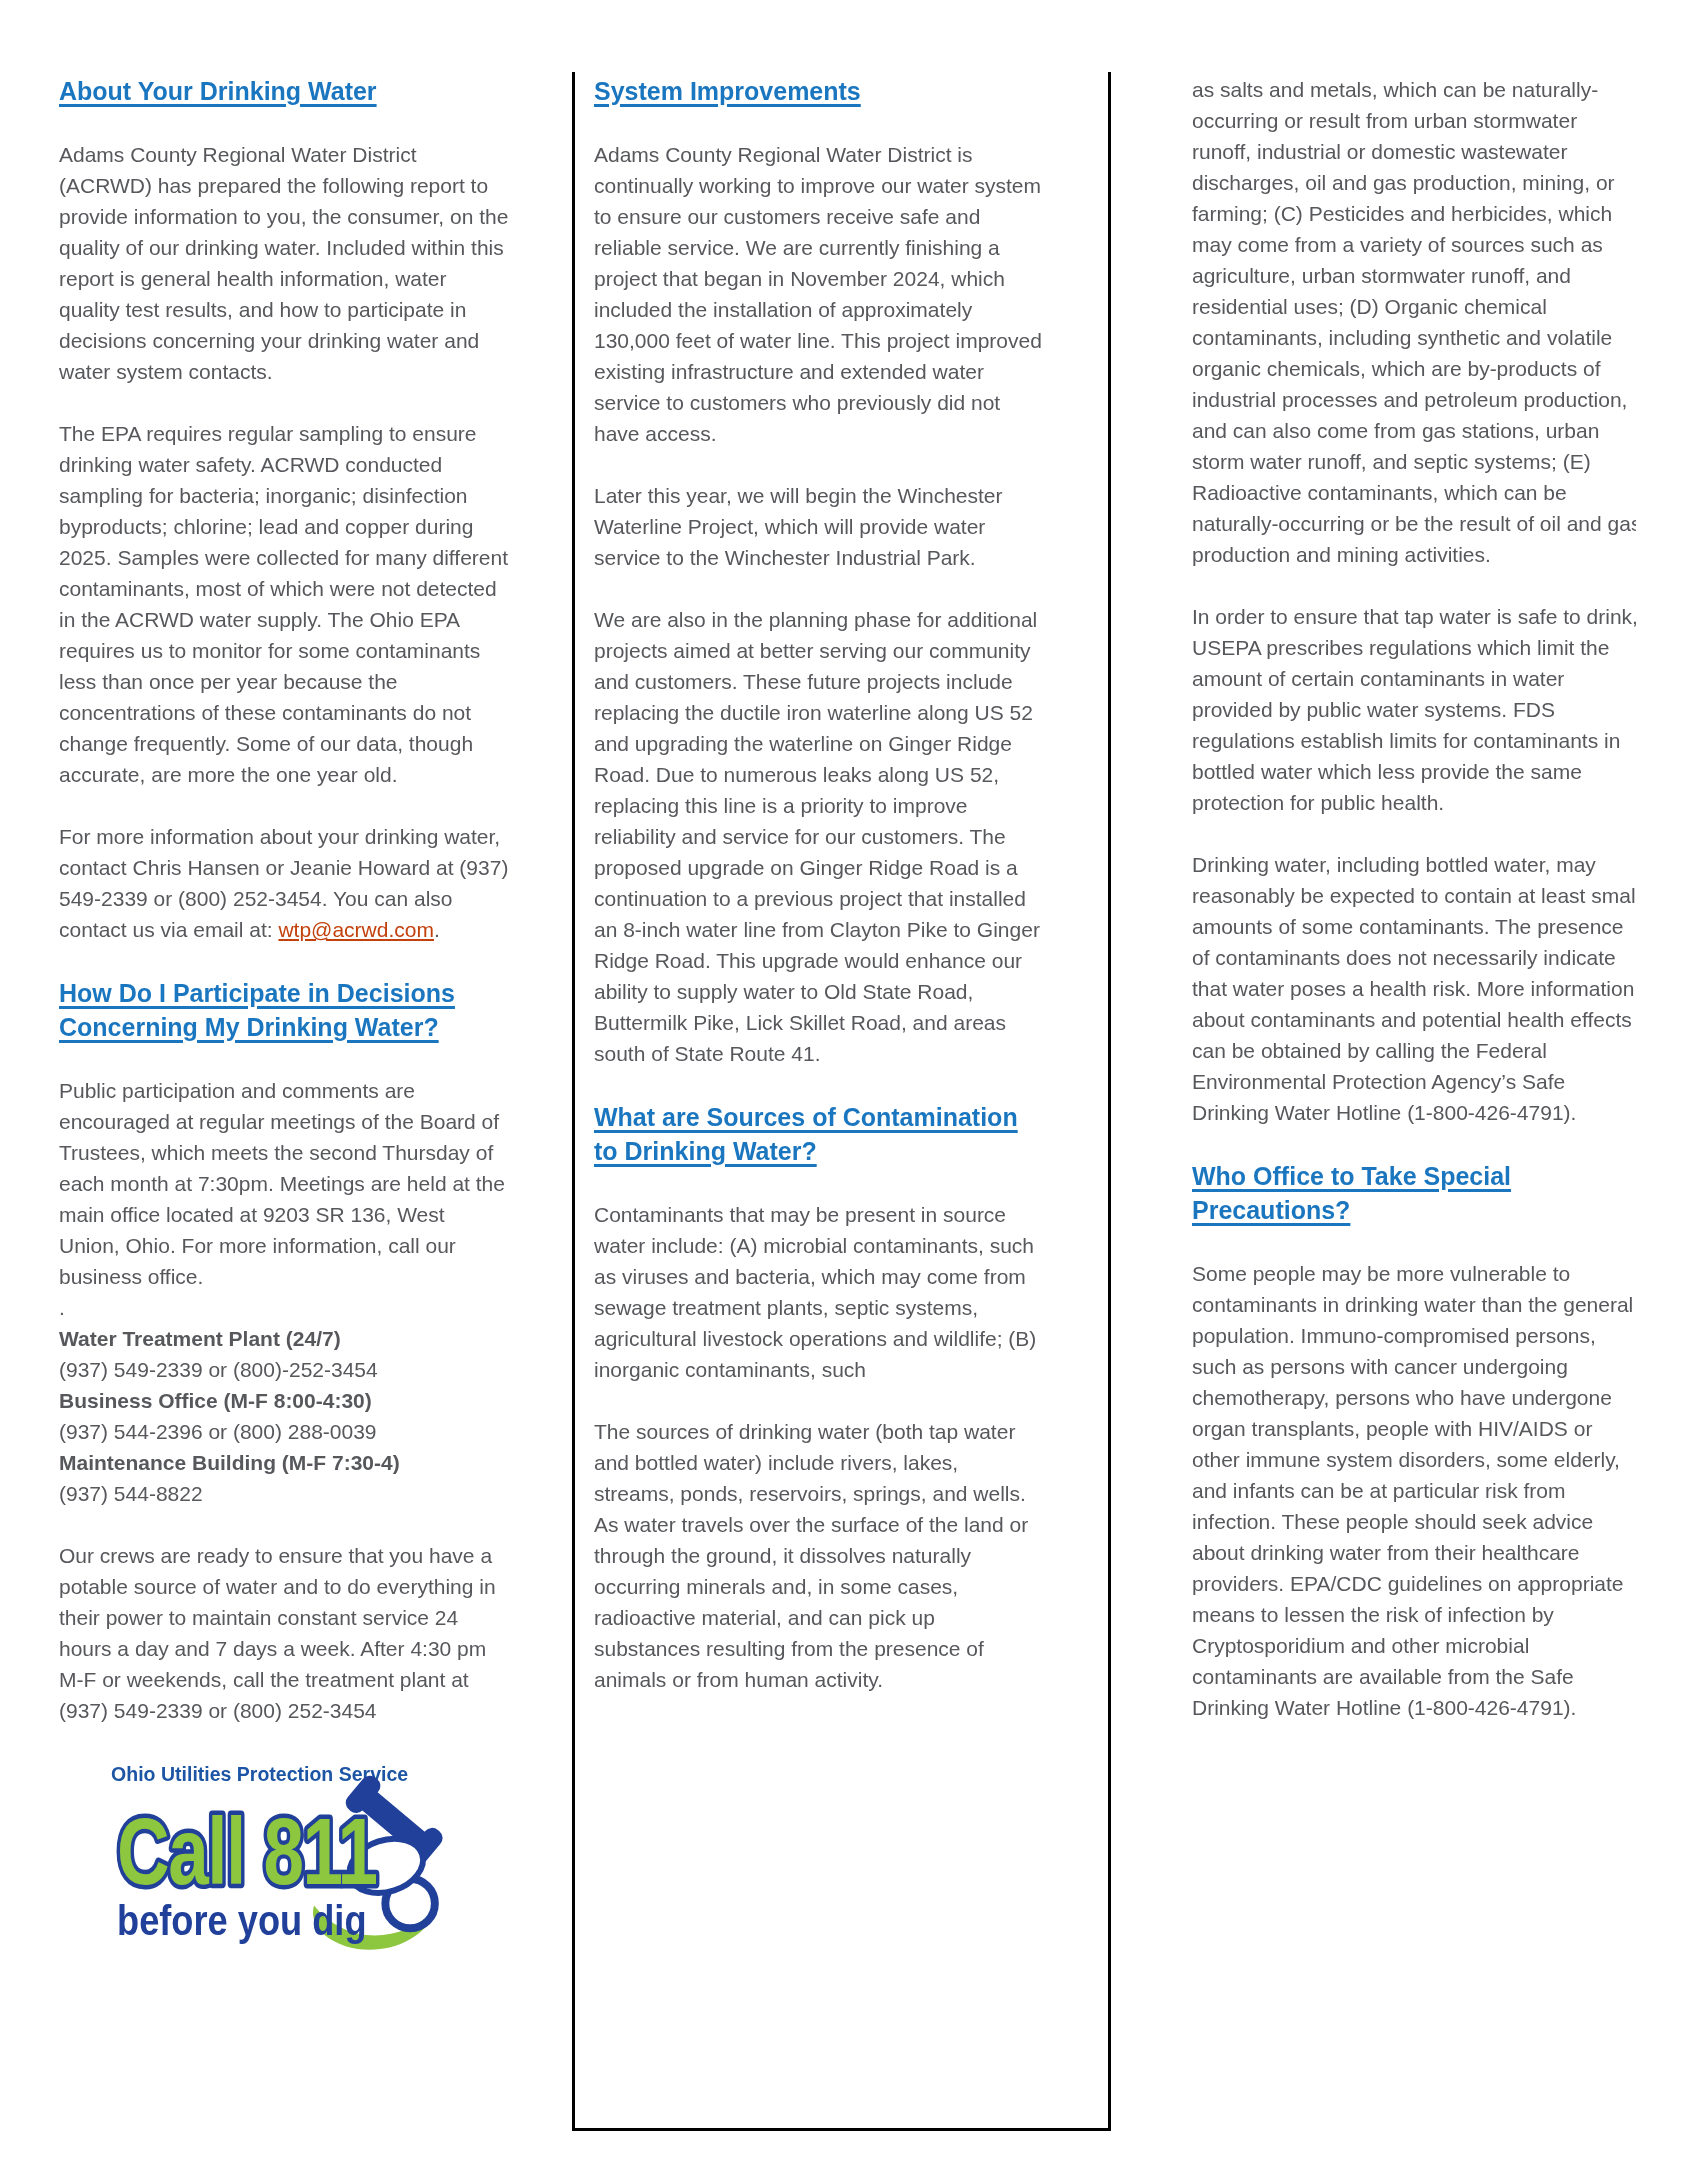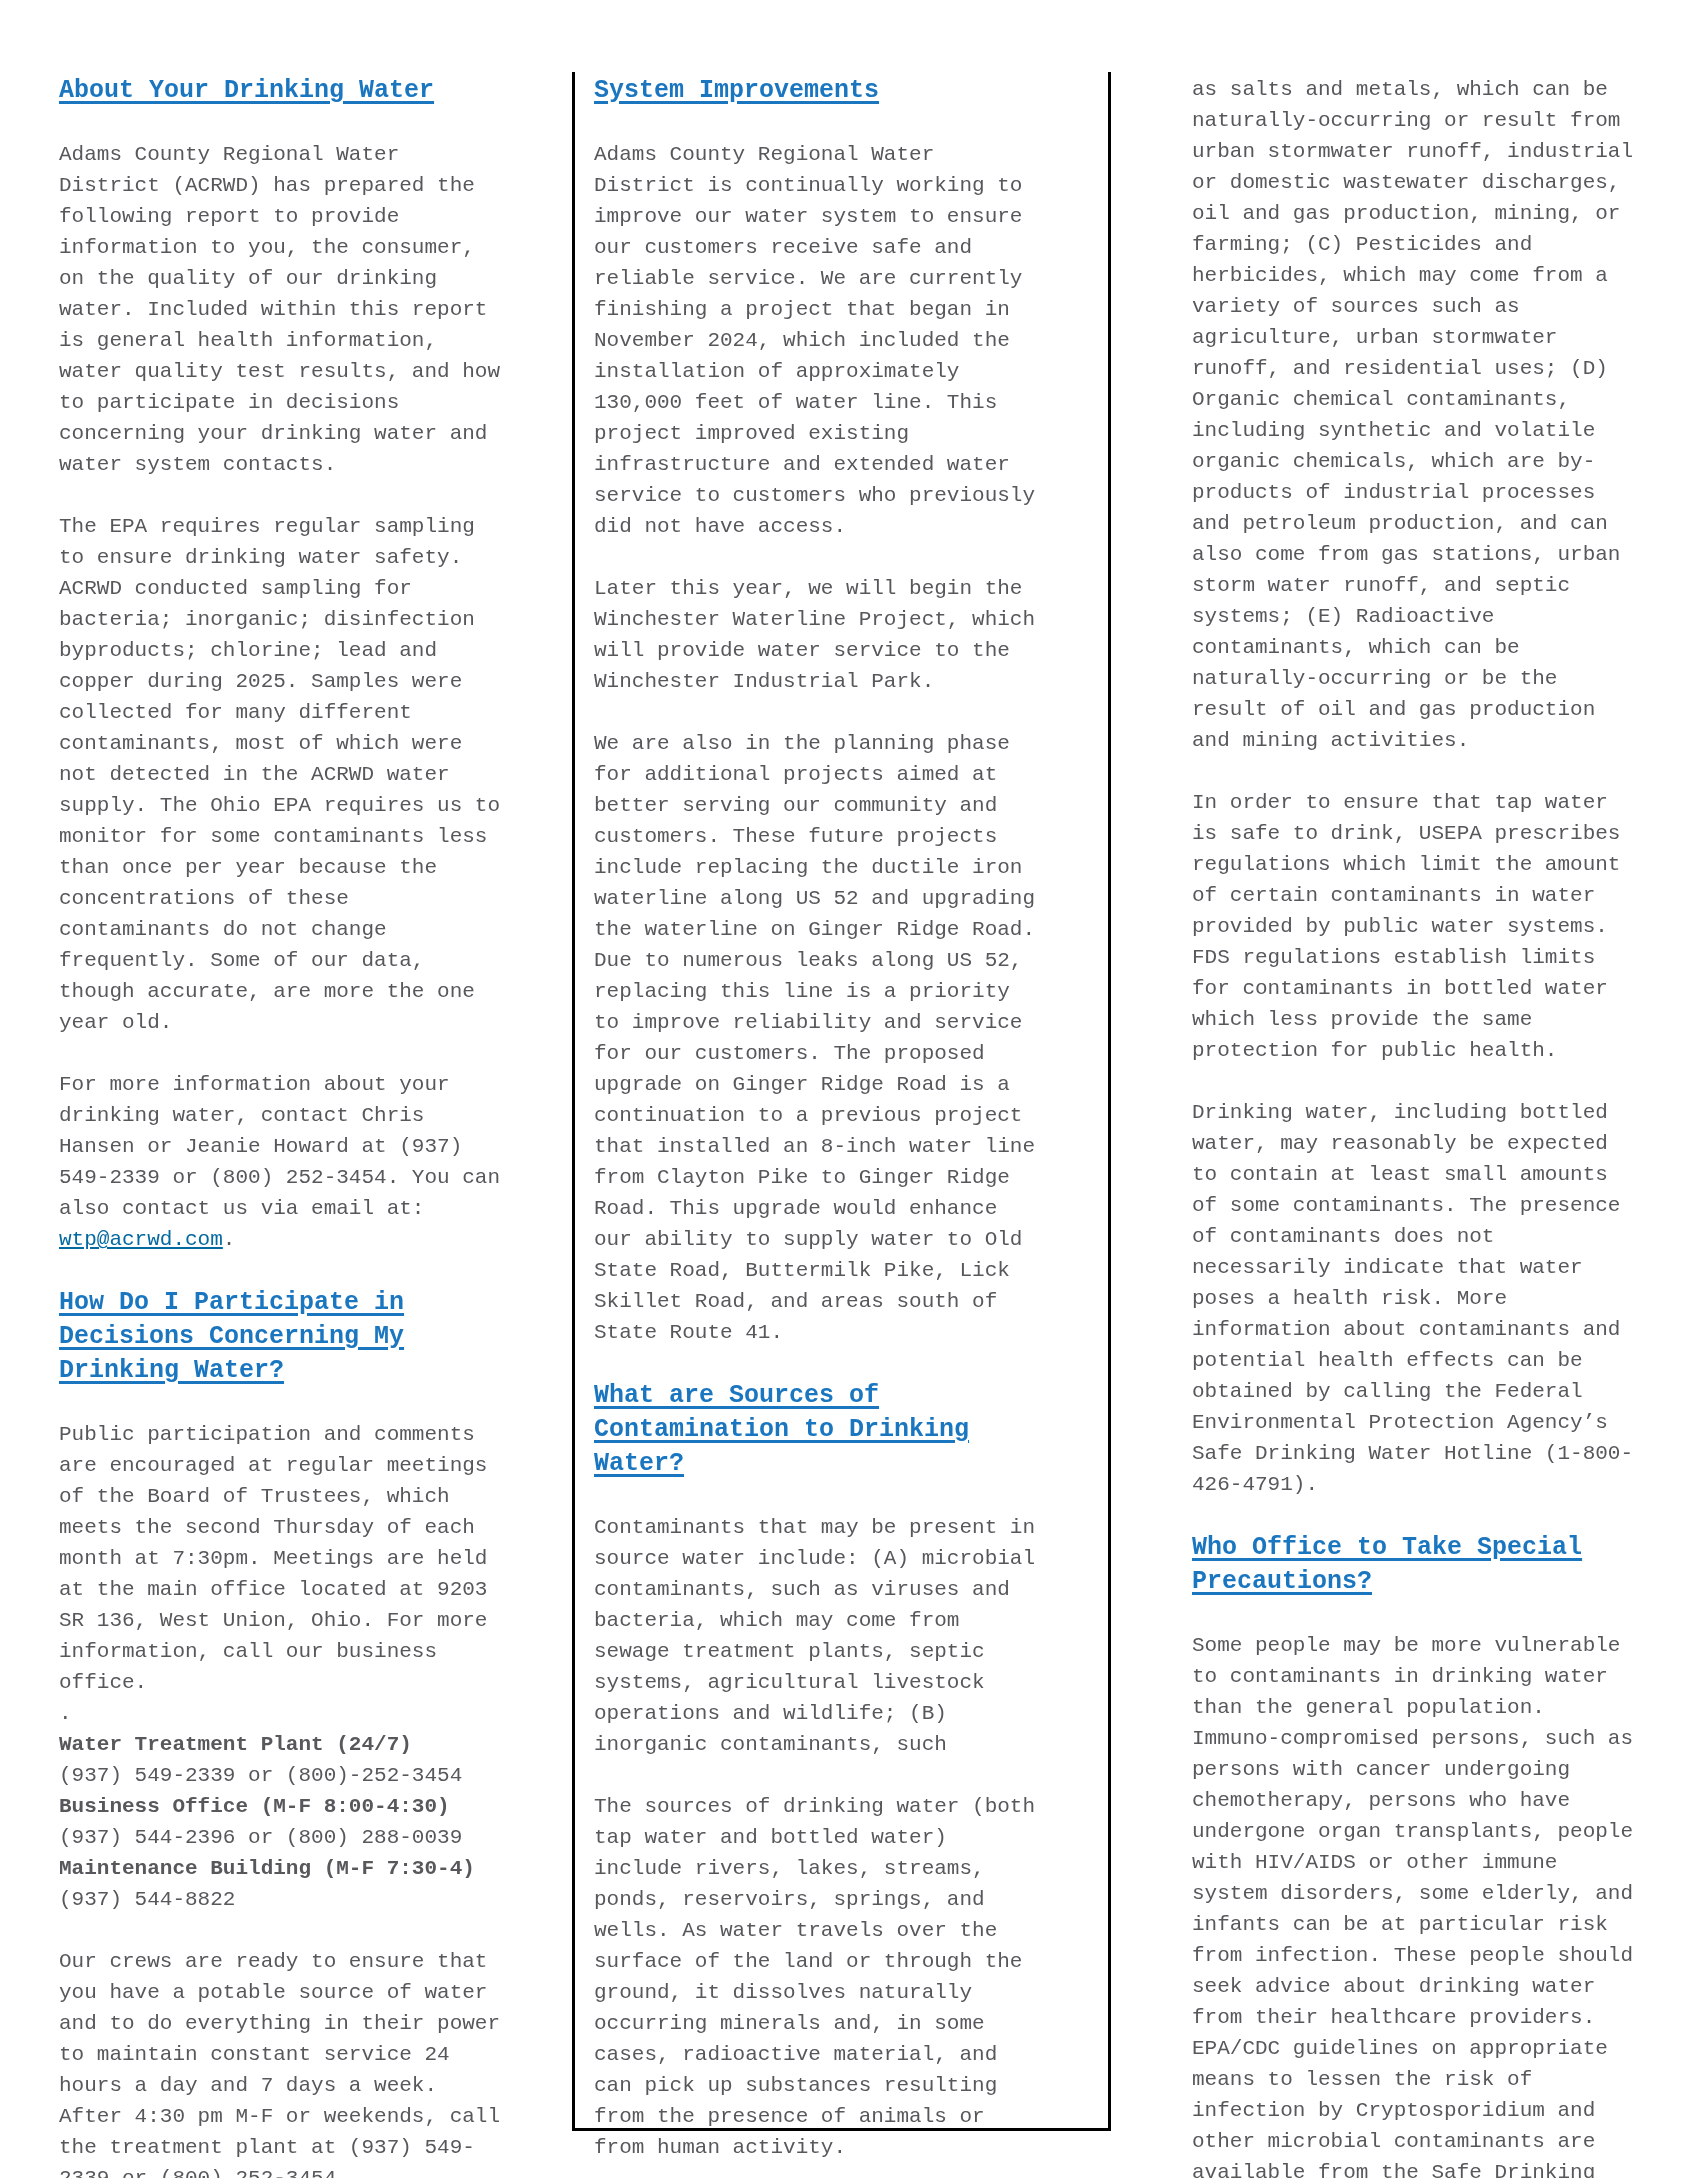--- a/index.html
+++ b/index.html
@@ -1,35 +1,35 @@
 <!DOCTYPE html>
 <html><head>
 <meta charset="utf-8">
 <style>
   html,body { margin:0; padding:0; background:#ffffff; }
   .page {
     position:relative; width:1636px; height:2178px; background:#ffffff;
-    font-family:Liberation Mono, monospace; overflow:hidden;
+    font-family:Liberation Sans, sans-serif; overflow:hidden;
   }
   .col {
     position:absolute; top:74px; width:450px;
     color:#57585c; font-size:21px; line-height:31px;
     text-align:left;
   }
   .col-1 { left:59px; }
   .col-2 { left:594px; }
   .col-3 { left:1192px; }
   .col p { margin:0 0 31px 0; }
   .col p.tight { margin-bottom:0; }
   h2.heading {
     font-size:25px; line-height:34px; font-weight:bold;
     color:#1b76c0; margin:0 0 31px 0;
     text-decoration:underline; text-decoration-thickness:2.5px; text-underline-offset:4px;
   }
-  .email-link { color:#0369a1; text-decoration:underline; cursor:pointer; }
+  .email-link { color:#c2410c; text-decoration:underline; cursor:pointer; }
   .contacts { margin:0 0 31px 0; }
   .contact-label { font-weight:bold; }
   .divider { position:absolute; top:72px; width:3px; height:2058px; background:#000; }
   .divider-1 { left:572px; }
   .divider-2 { left:1108px; }
   .bottom-rule { position:absolute; left:572px; top:2128px; width:539px; height:3px; background:#000; }
   .oups-logo { display:block; margin:4px 0 0 42px; }
   .logo-top   { font-weight:bold; font-size:21px; fill:#1d55a5; }
   .logo-call  { font-weight:bold; font-size:96px; fill:#8dc63f; stroke:#21409a; stroke-width:9px;
                 paint-order:stroke; stroke-linejoin:round; letter-spacing:-2px; }

